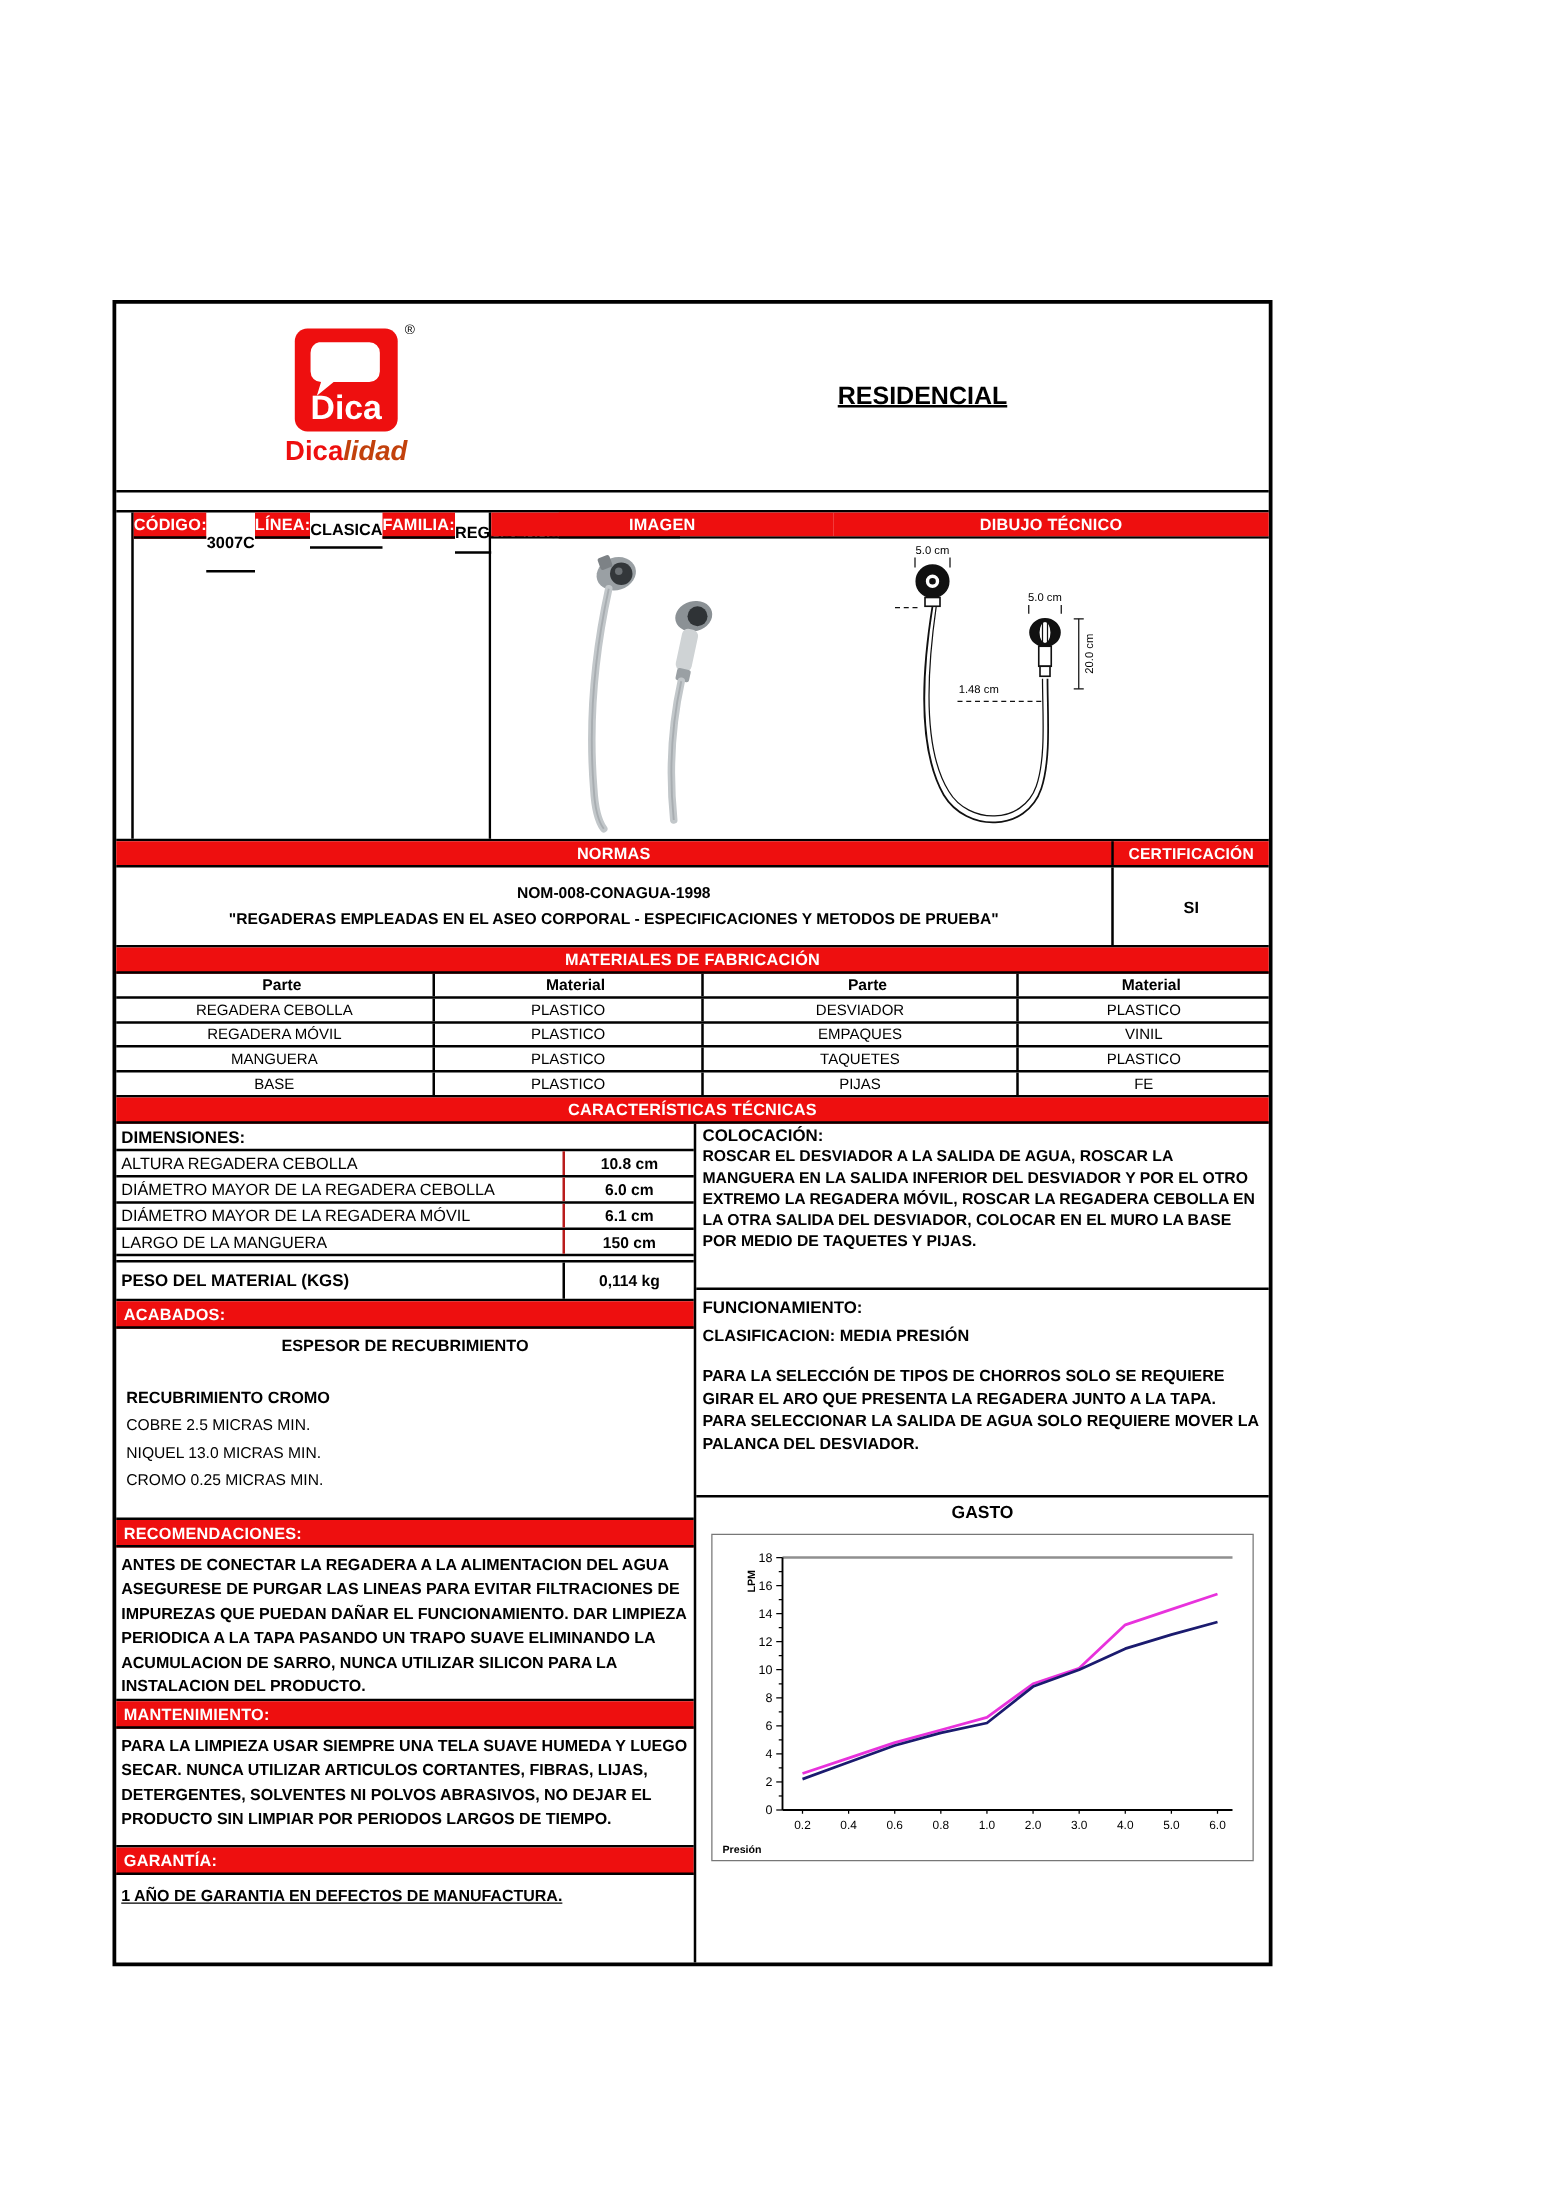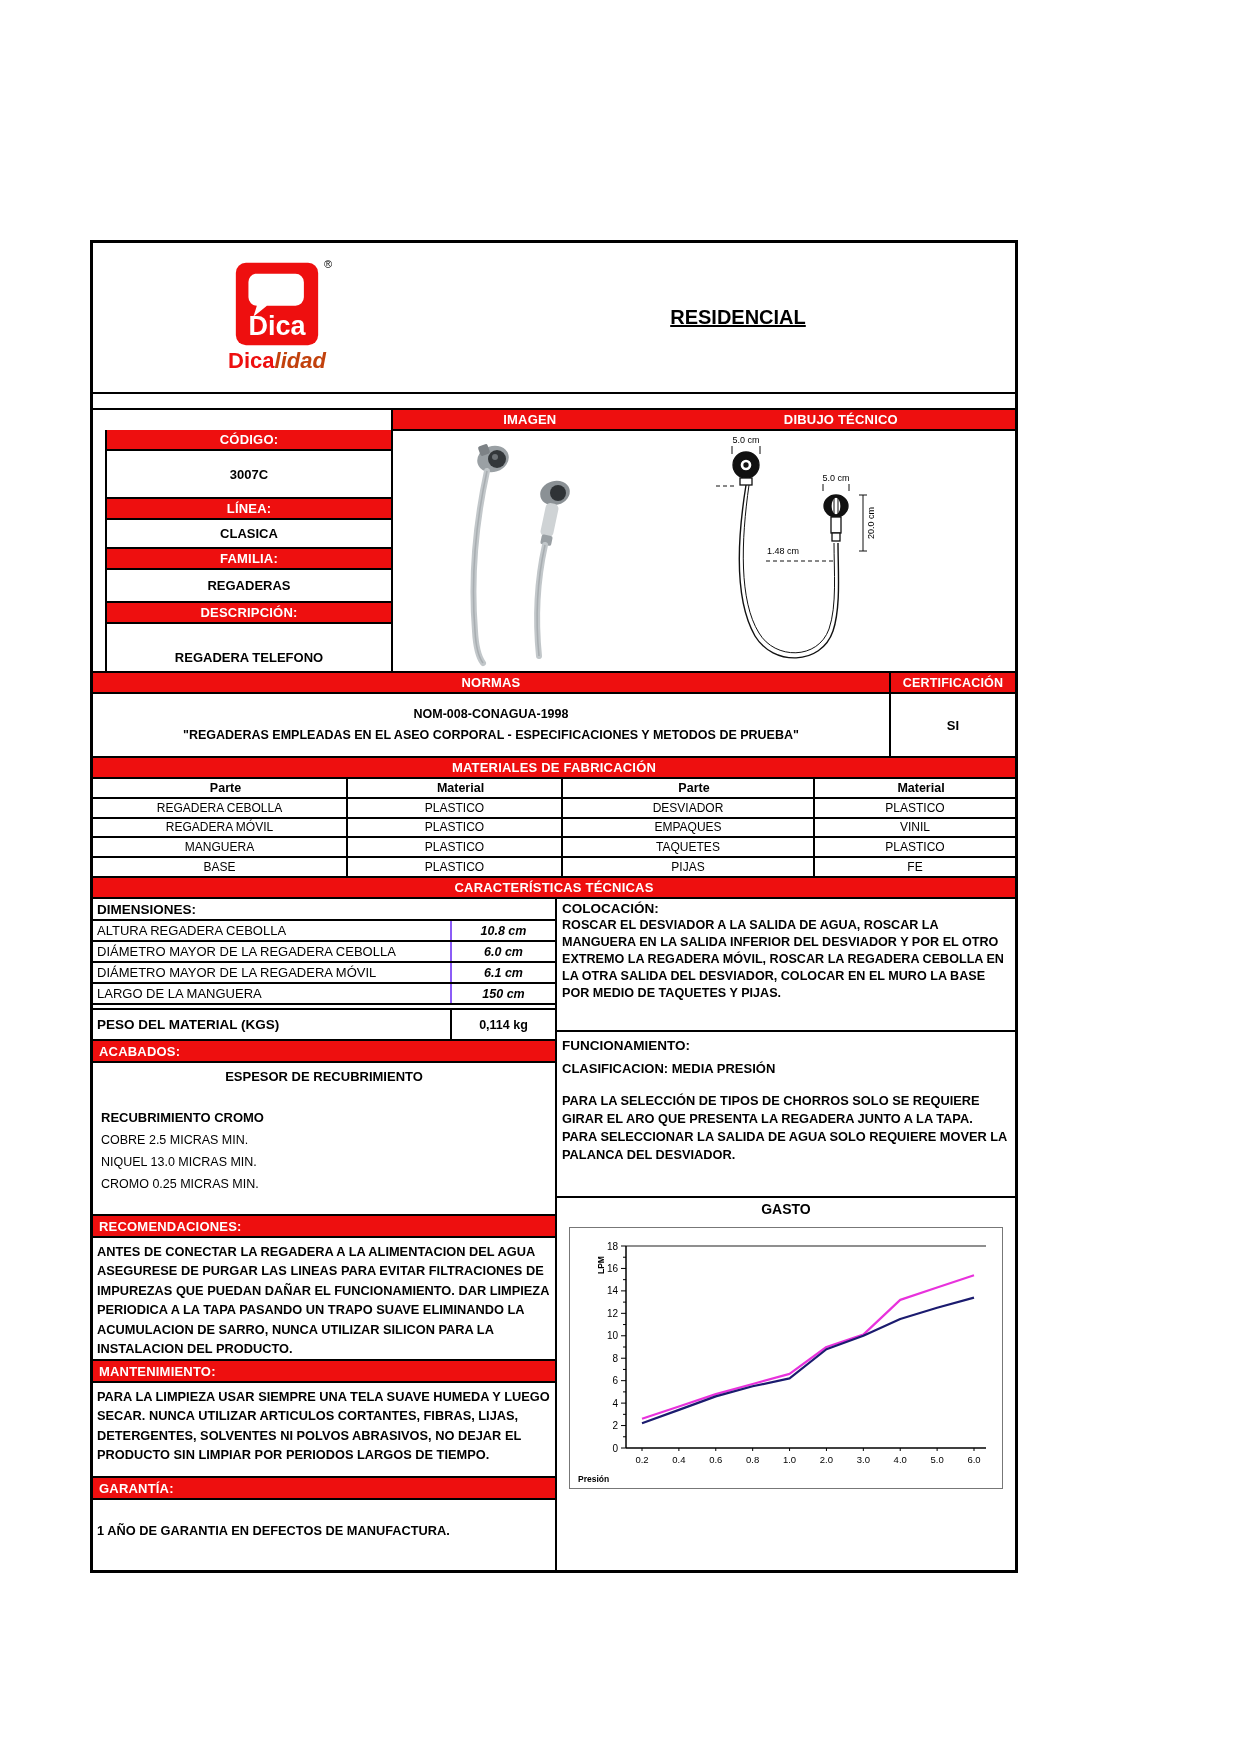--- a/index.html
+++ b/index.html
@@ -25,21 +25,21 @@
   .ficha-cell{ width:352px; background:var(--accent); border-left:2px solid #000; border-right:2px solid #000; color:#fff; display:flex; flex-direction:column; align-items:center; justify-content:center; }
   .ficha-title{ font-size:33px; font-weight:bold; }
   .ficha-sub{ font-size:14px; font-weight:bold; margin-top:6px; }
   .resid-cell{ flex:1; display:flex; align-items:center; justify-content:center; font-size:20px; font-weight:bold;text-decoration:underline; }
 
   .thin-row{ height:16px; }
 
   
   .info-row{ height:263px; display:flex; }
   .info-left{ width:300px; padding-left:12px; border-right:2px solid #000; }
-  .info-left-box{ height:100%; border-left:2px solid #000; display:flex; flex-direction:column;margin-top:20px; }
+  .info-left-box{ height:100%; border-left:2px solid #000; display:flex; flex-direction:row; }
   .il-bar{ height:21px; }
   .il-val{ display:flex; align-items:center; justify-content:center; font-weight:bold; font-size:13px; }
   .info-right{ flex:1; display:flex; flex-direction:column; }
   .ir-head{ height:21px; display:flex; }
   .ir-head .h-imagen{ width:44%; }
   .ir-head .h-dibujo{ width:56%; }
   .ir-body{ flex:1; display:flex; background:#fff; }
   .imagen-cell{ width:44%; display:flex; align-items:flex-start; justify-content:center; }
   .dibujo-cell{ width:56%; display:flex; align-items:flex-start; justify-content:center; }
 
@@ -64,34 +64,34 @@
   .caractbar{ height:21px; }
 
   
   .twocol{ flex:1; display:flex; }
   .left-col{ width:470px; display:flex; flex-direction:column; }
   .right-col{ flex:1; border-left:2px solid #000; display:flex; flex-direction:column; }
 
   .dim-header{ height:22px; font-weight:bold; font-size:13.5px; padding:3px 0 0 4px; }
   .dim-row{ height:21px; display:flex; }
   .dim-row .lab{ flex:1; font-size:13px; display:flex; align-items:center; padding-left:4px; }
-  .dim-row .val{ width:105px; border-left:2px solid #8b5cf6; display:flex; align-items:center; justify-content:center; font-weight:bold; font-size:12.5px;font-style:italic; }
+  .dim-row .val{ width:105px; border-left:2px solid #b91c1c; display:flex; align-items:center; justify-content:center; font-weight:bold; font-size:12.5px; }
   .gap-row{ height:5px; border-bottom:2px solid #000; }
   .peso-row{ height:31px; display:flex; }
   .peso-row .lab{ flex:1; font-weight:bold; font-size:13.5px; display:flex; align-items:center; padding-left:4px; }
   .peso-row .val{ width:105px; border-left:2px solid #000; display:flex; align-items:center; justify-content:center; font-weight:bold; font-size:12.5px; }
   .acabbar, .recombar, .mantbar, .garbar{ height:22px; }
   .acab-body{ height:153px; padding:6px 8px; }
   .acab-title{ text-align:center; font-weight:bold; font-size:13px; margin-bottom:26px; }
   .acab-sub{ font-weight:bold; font-size:13px; margin-bottom:8px; }
   .acab-line{ font-size:12.5px; margin-bottom:8px; }
   .para{ font-weight:bold; font-size:12.8px; line-height:1.52; padding:4px 4px 0 4px; }
   .recom-body{ height:123px; }
   .mant-body{ height:95px; }
-  .gar-body{ height:64px; padding-top:21px; }
+  .gar-body{ height:64px; padding-top:7px;text-decoration:underline; }
 
   .coloc-cell{ height:131px; padding:2px 5px; }
   .sec-label{ font-weight:bold; font-size:13.5px; }
   .coloc-text{ font-weight:bold; font-size:12.6px; line-height:1.35; margin-top:1px; }
   .func-cell{ height:166px; border-top:2px solid #000; padding:6px 5px 0 5px; }
   .func-clasif{ font-weight:bold; font-size:13px; margin-top:8px; }
   .func-text{ font-weight:bold; font-size:12.8px; line-height:1.4; margin-top:16px; }
   .gasto-title{ height:23px; border-top:2px solid #000; display:flex; align-items:center; justify-content:center; font-weight:bold; font-size:14px; }
   .chart-cell{ flex:1; }
   .chart-box{ margin:8px 12px 0 12px; border:1px solid #777; background:#fff; }

